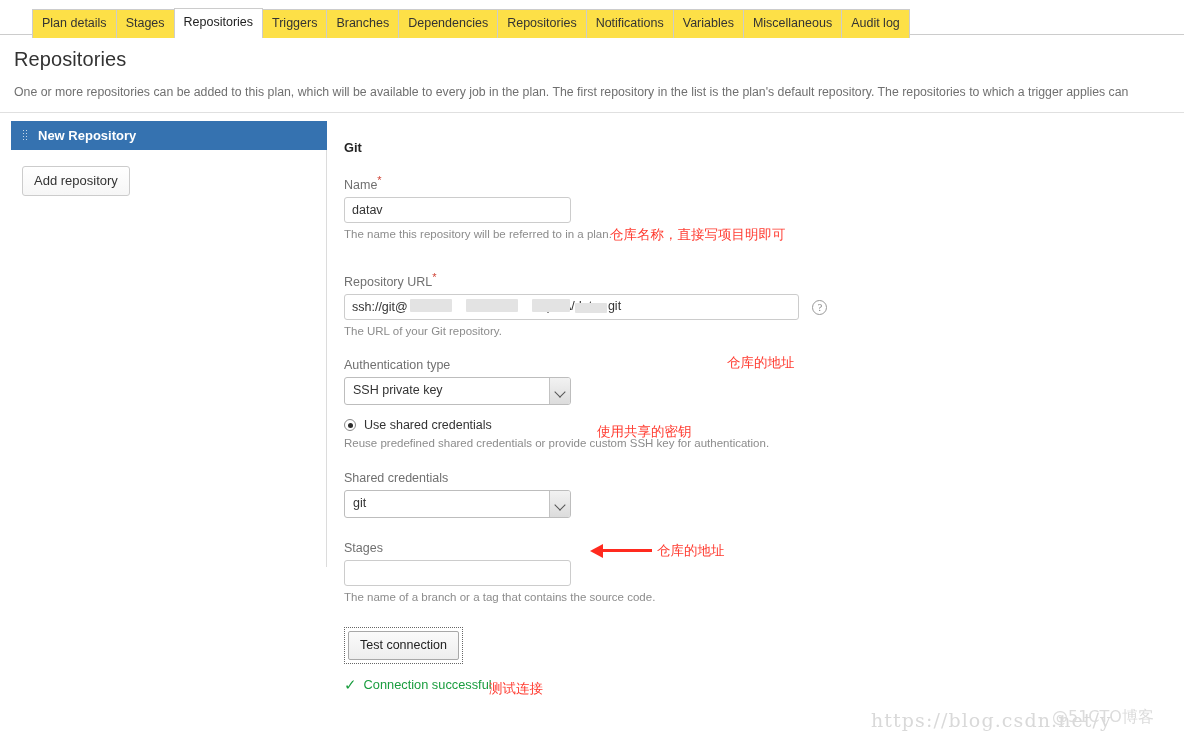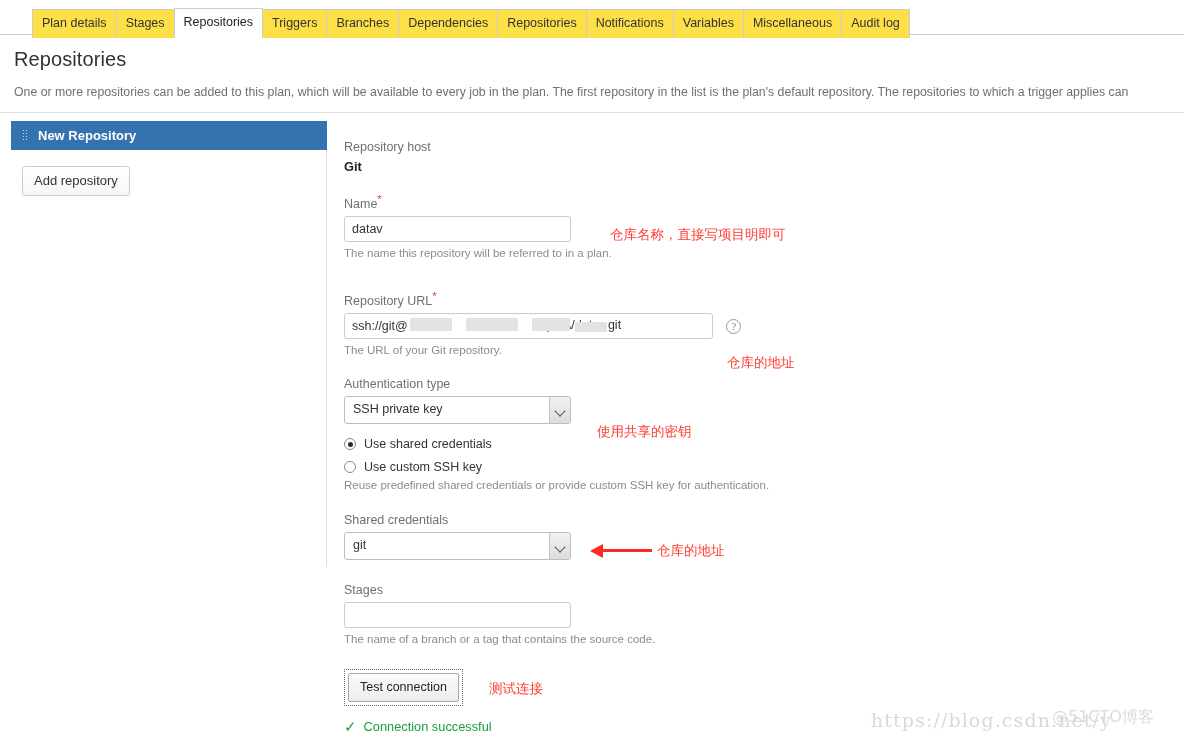--- a/index.html
+++ b/index.html
@@ -98,21 +98,21 @@
 
   input.txt {
     width: 227px; height: 26px;
     font-size: 12.5px; font-family: "Liberation Sans", sans-serif;
     color: #333;
     border: 1px solid #cccccc; border-radius: 3px;
     padding: 2px 7px;
     background: #fff;
     outline: none;
   }
-  input.url { width: 369px; }
+  input.url { width: 455px; }
 
   .select-wrap {
     position: relative; display: inline-block;
     width: 227px; height: 28px;
     border: 1px solid #bdbdbd; border-radius: 3px;
     background: #fff;
     text-align: right;
   }
   .select-wrap .sel-val {
     position: absolute; left: 8px; top: 5px;
@@ -217,21 +217,20 @@
   <div class="sidebar">
     <div class="repo-head">
       <span class="grip"></span>
       <span>New Repository</span>
     </div>
     <div class="add-repo-btn">Add repository</div>
   </div>
 
   <div class="form">
 
-    <div class="fld-label">Repository host</div>
     <div class="strong-val" style="margin-bottom:19px;">Git</div>
 
     <div class="fld-label">
       <span>Name</span><span class="req">*</span>
     </div>
     <input class="txt" type="text" value="datav" style="">
     <div class="help-text" style="margin-bottom:31px;">The name this repository will be referred to in a plan.</div>
 
     <div class="fld-label">
       <span>Repository URL</span><span class="req">*</span>
@@ -250,24 +249,20 @@
     <div class="fld-label">Authentication type</div>
     <div class="select-wrap">
       <span class="sel-val">SSH private key</span>
       <span class="sel-btn"></span>
     </div>
 
     <div class="radio-row">
       <span class="radio on"></span>
       <span class="radio-lbl">Use shared credentials</span>
     </div>
-    <div class="radio-row">
-      <span class="radio"></span>
-      <span class="radio-lbl">Use custom SSH key</span>
-    </div>
     <div class="help-text" style="margin-bottom:22px;">Reuse predefined shared credentials or provide custom SSH key for authentication.</div>
 
     <div class="fld-label">Shared credentials</div>
     <div class="select-wrap">
       <span class="sel-val">git</span>
       <span class="sel-btn"></span>
     </div>
 
     <div class="fld-label" style="margin-top:19px;">Stages</div>
     <input class="txt" type="text" value="" style="">

